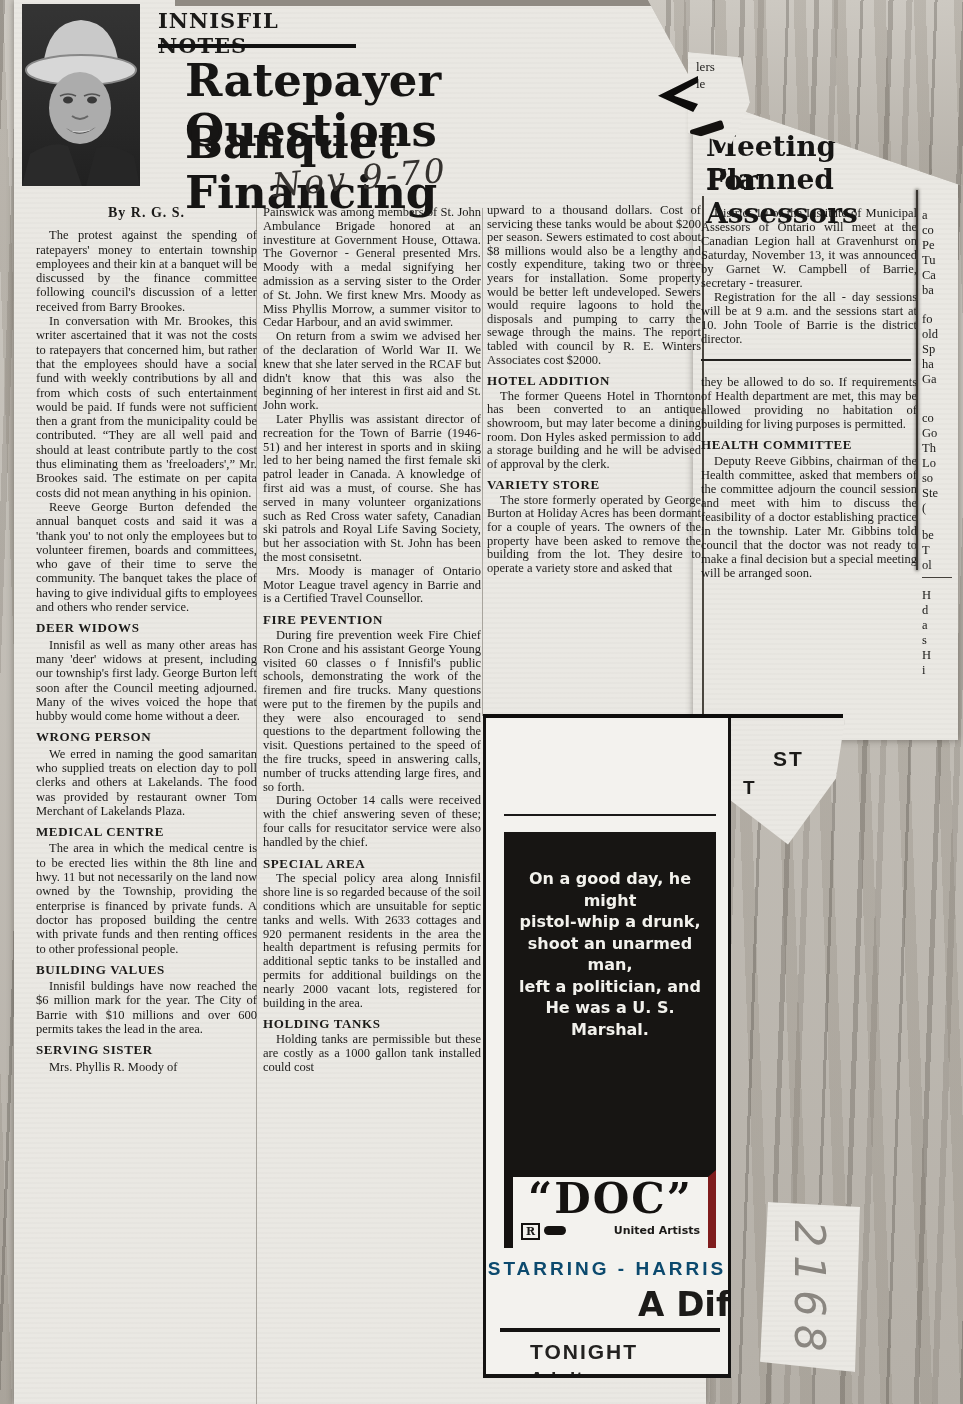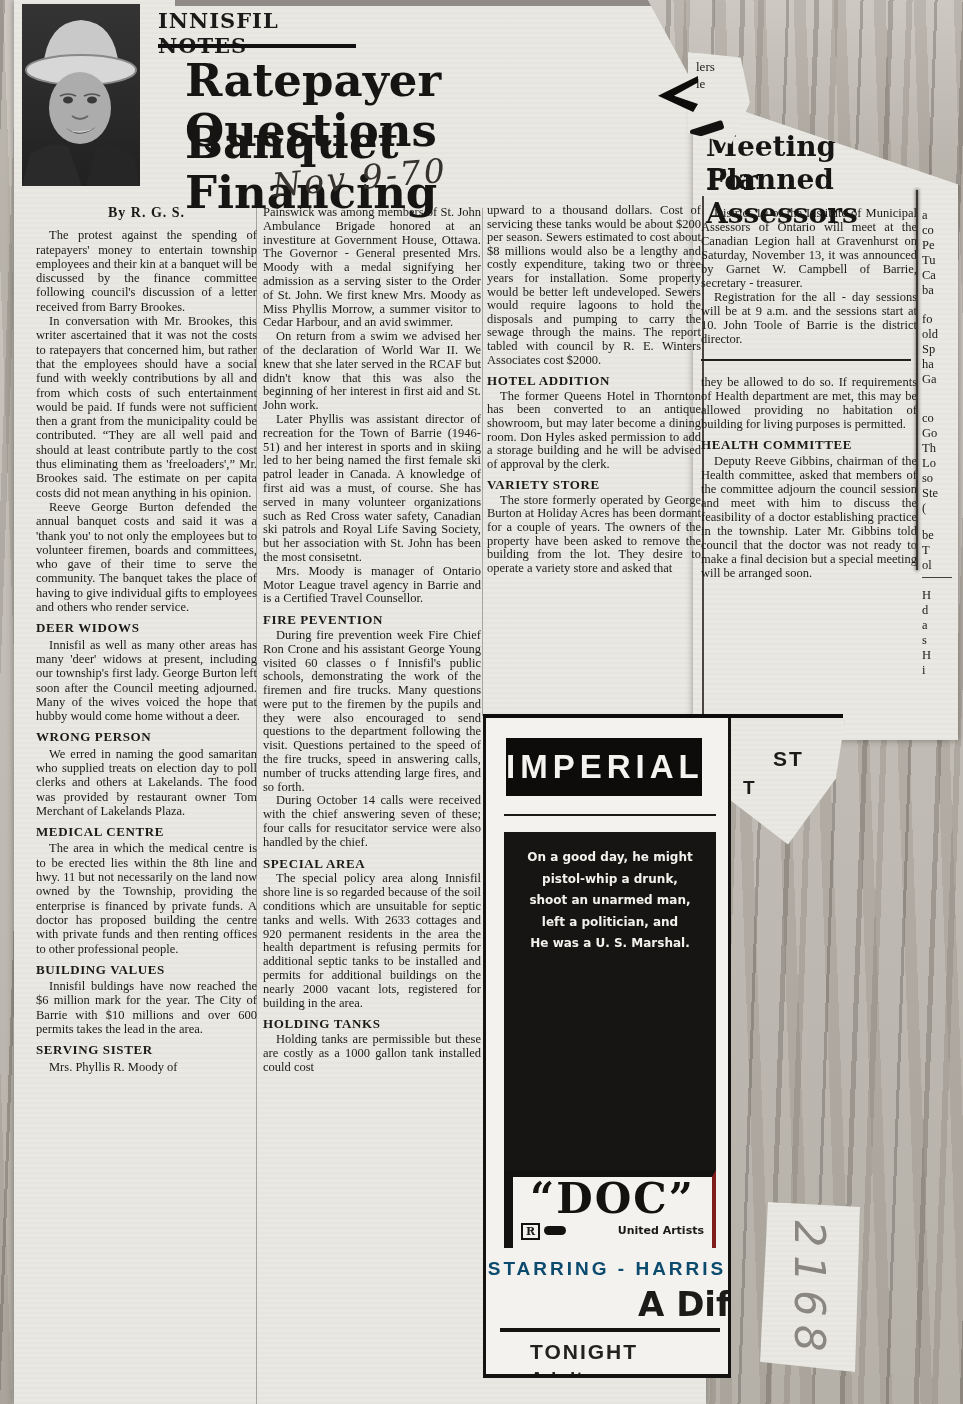--- a/index.html
+++ b/index.html
@@ -86,33 +86,33 @@
 
   
   #ad-top-rule{position:absolute;left:483px;top:714px;width:360px;height:4px;background:#0e0d0c;z-index:3;}
   #ad{position:absolute;left:483px;top:718px;width:248px;height:660px;z-index:2;background:#f3f2ee;
     border-left:3px solid #141312;border-right:3px solid #141312;border-bottom:4px solid #141312;
     box-sizing:border-box;overflow:hidden;font-family:"Liberation Sans",sans-serif;}
   #imperial{position:absolute;left:20px;top:20px;width:196px;height:58px;background:#0d0c0b;
     color:#f4f3ef;font-weight:bold;font-size:33px;letter-spacing:5px;text-align:center;line-height:58px;}
   #ad-hr1{position:absolute;left:18px;top:96px;width:212px;height:2px;background:#1a1918;}
   #poster{position:absolute;left:18px;top:114px;width:212px;height:416px;background:#171513;}
-  #tagline{padding-top:15px;color:#f2f1ec;font-weight:bold;font-size:12px;line-height:21.5px;
+  #tagline{padding-top:36px;color:#f2f1ec;font-weight:bold;font-size:16px;line-height:21.5px;
     text-align:center;font-family:"DejaVu Sans",sans-serif;}
   #face{position:absolute;left:8px;top:152px;width:196px;height:180px;
     background:
       radial-gradient(26px 14px at 36% 26%, #2c2username 0 0, #2b2621 0 60%, rgba(0,0,0,0) 70%),
       radial-gradient(26px 14px at 66% 26%, #2b2621 0 60%, rgba(0,0,0,0) 70%),
       radial-gradient(34px 18px at 51% 68%, #211d19 0 55%, rgba(0,0,0,0) 72%),
       radial-gradient(64px 48px at 50% 40%, #978e82 0%, #6e665c 48%, rgba(0,0,0,0) 72%),
       radial-gradient(96px 76px at 50% 55%, #7c7369, #49423a 62%, #201d19 88%),
       #171411;
     filter:grayscale(1) contrast(1.15);}
   #doc-panel{position:absolute;left:0px;top:338px;width:212px;height:78px;background:#f3f2ee;
-    border-left:9px solid #141210;border-right:4px solid #7f1d1d;border-top:7px solid #141210;box-sizing:border-box;}
+    border-left:9px solid #141210;border-right:8px solid #7f1d1d;border-top:7px solid #141210;box-sizing:border-box;}
   #doc-title{text-align:center;font-family:"DejaVu Serif",serif;font-weight:bold;font-size:42px;
     line-height:44px;color:#141210;letter-spacing:2px;}
   #doc-sub{display:flex;justify-content:space-between;align-items:center;padding:0 8px;}
   #rating-r{font-family:"DejaVu Serif",serif;font-weight:bold;font-size:11px;border:2px solid #141210;
     padding:0 3px;line-height:12px;}
   #rating-pill{display:inline-block;width:22px;height:9px;background:#141210;border-radius:5px;margin-left:4px;}
   #studio{font-family:"DejaVu Sans",sans-serif;font-weight:bold;font-size:11px;}
   #starring{position:absolute;left:0;top:540px;width:100%;text-align:center;font-weight:bold;
     font-size:19px;letter-spacing:3px;color:#0c4a6e;}
   #partial-line{position:absolute;left:152px;top:566px;font-family:"DejaVu Sans",sans-serif;
@@ -270,21 +270,20 @@
         <div class="blk-line">d</div>
         <div class="blk-line">a</div>
         <div class="blk-line">s</div>
         <div class="blk-line">H</div>
         <div class="blk-line">i</div>
       </div>
   </div>
 
   <div id="ad-top-rule"></div>
   <div id="ad">
-    <div id="imperial">IMPERIAL</div>
     <div id="ad-hr1"></div>
     <div id="poster">
       <div id="tagline">
           <div class="blk-line">On a good day, he might</div>
           <div class="blk-line">pistol-whip  a drunk,</div>
           <div class="blk-line">shoot an unarmed man,</div>
           <div class="blk-line">left a politician, and</div>
           <div class="blk-line">He was a U. S. Marshal.</div>
         </div>
       <div id="face"></div>

